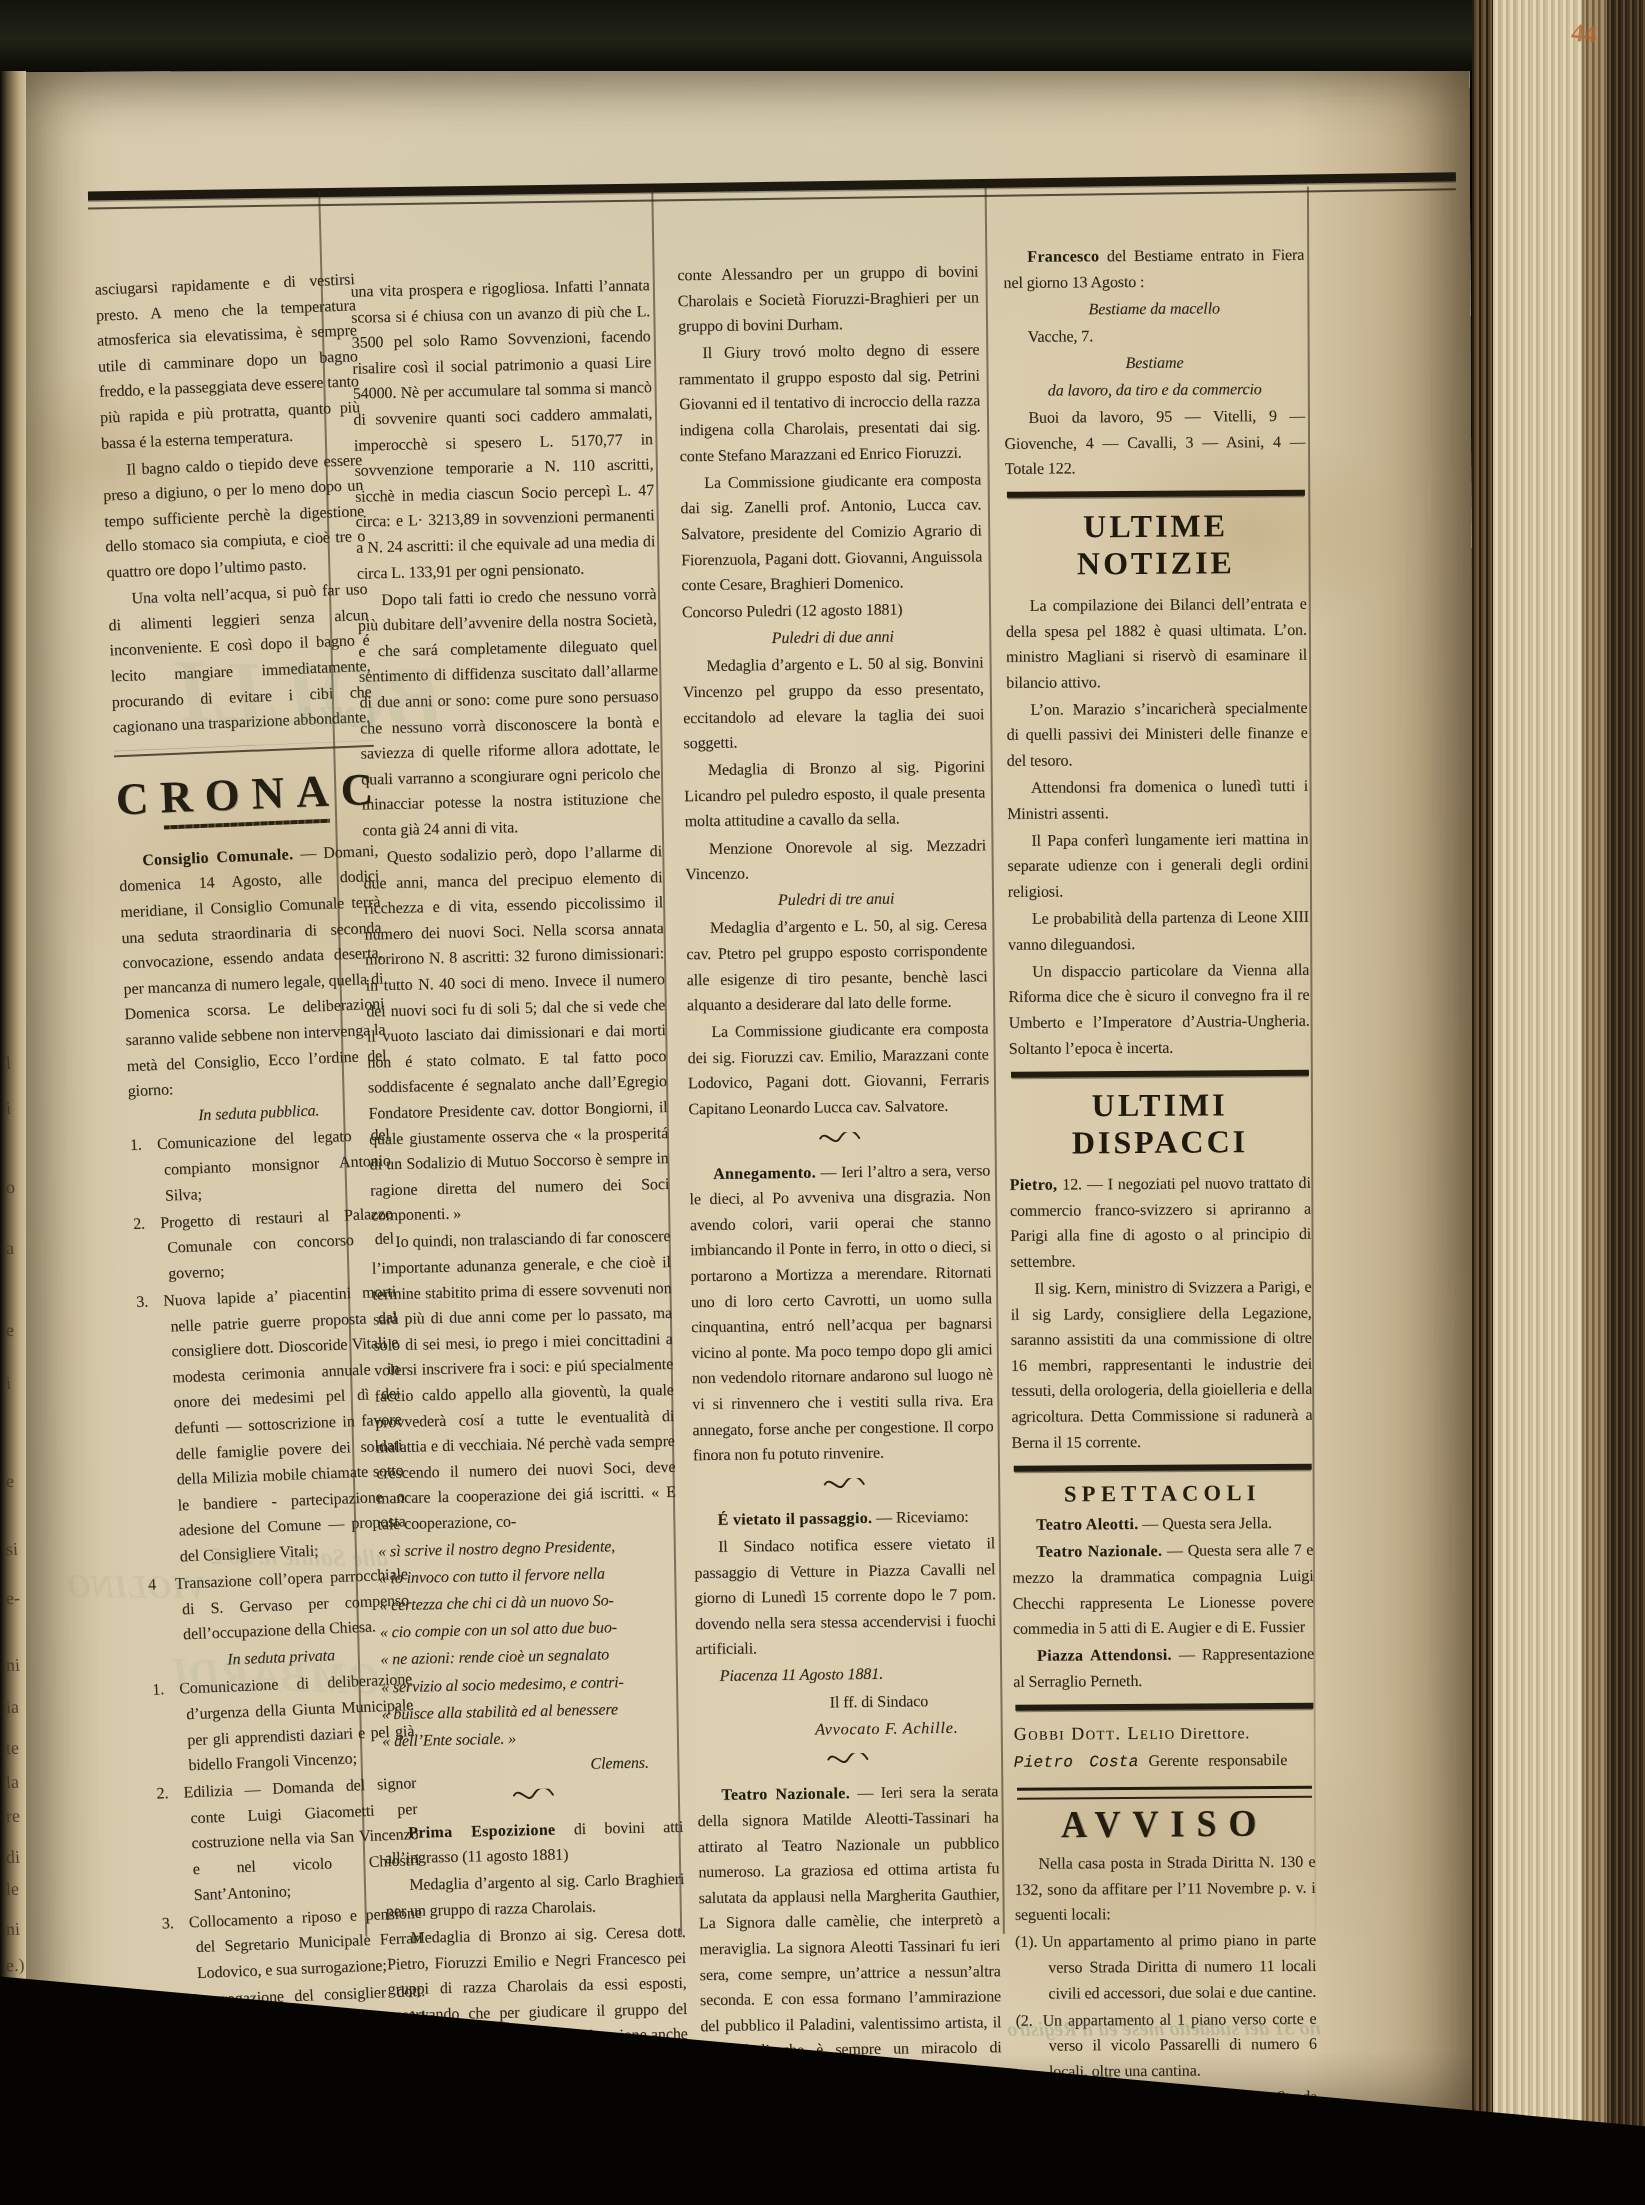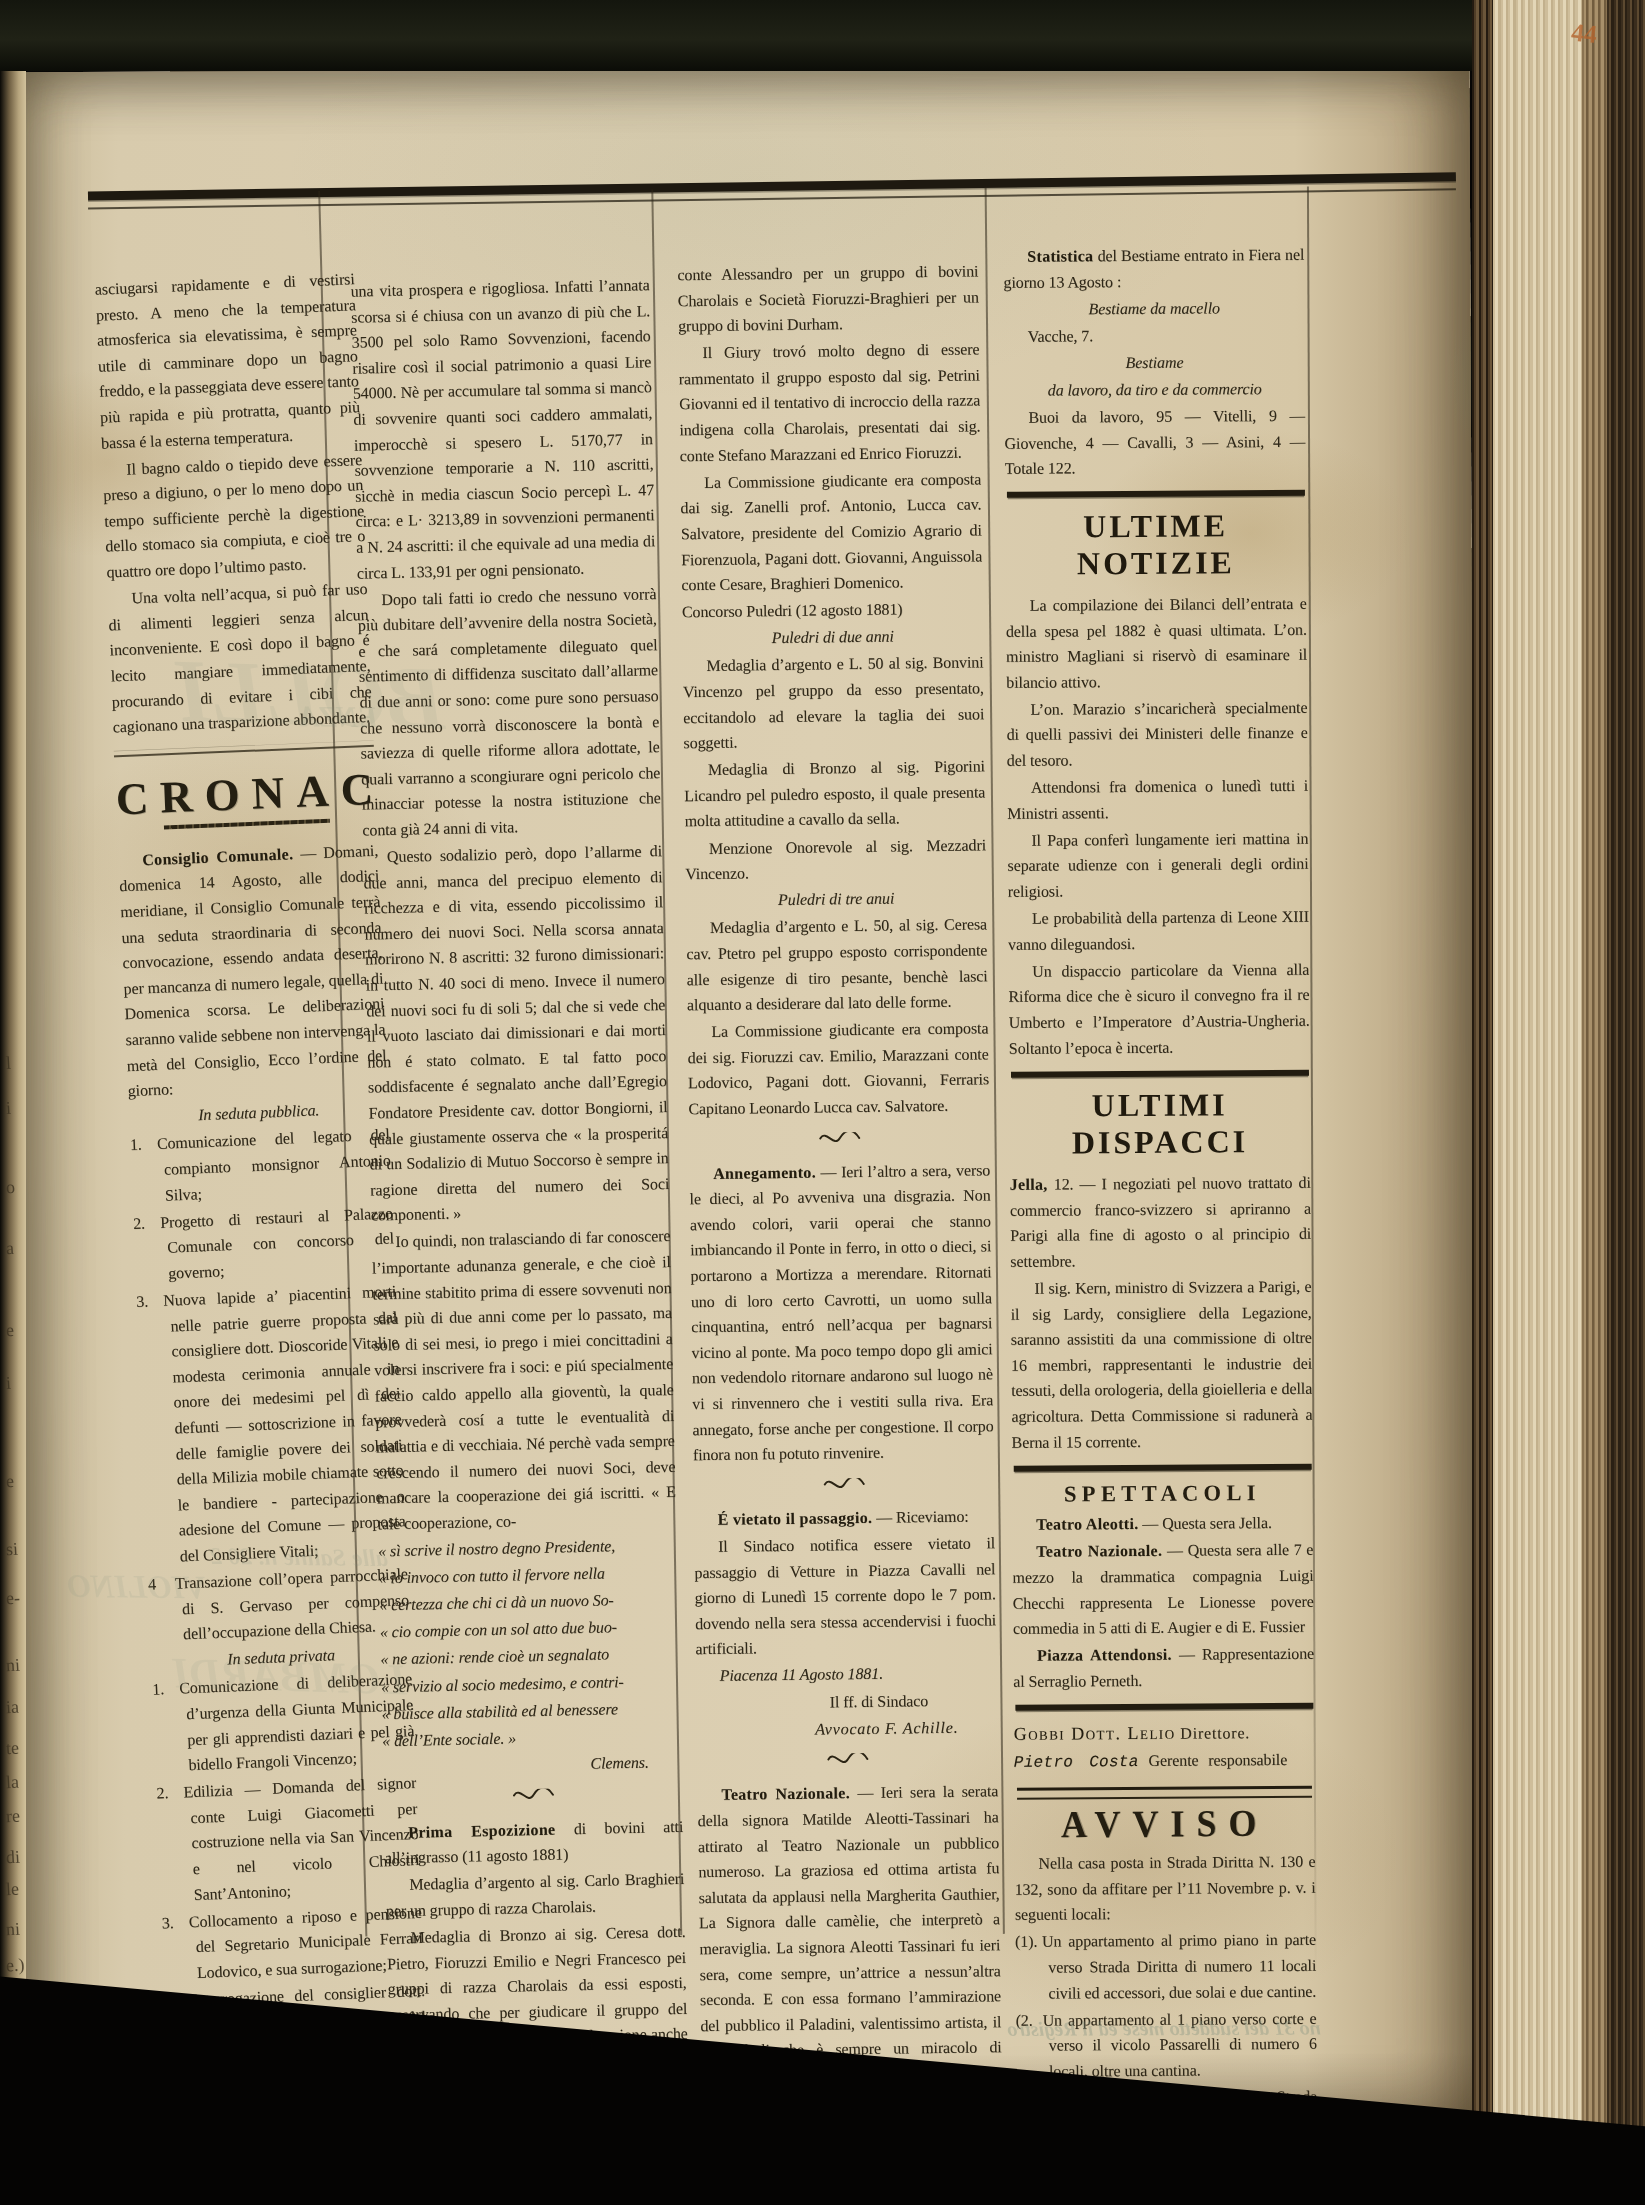--- a/index.html
+++ b/index.html
@@ -176,37 +176,37 @@
       <p class="p">Il Sindaco notifica essere vietato il passaggio di Vetture in Piazza Cavalli nel giorno di Lunedì 15 corrente dopo le 7 pom. dovendo nella sera stessa accendervisi i fuochi artificiali.</p>
       <p class="pi">Piacenza 11 Agosto 1881.</p>
       <p class="cr">Il ff. di Sindaco</p>
       <p class="cri">Avvocato F. Achille.</p>
       <div class="orn"><svg width="44" height="12" viewBox="0 0 58 16">
           <path d="M3 8 C 11 -5, 21 21, 29 8 S 47 -5, 55 8" fill="none" stroke="#2b2414" stroke-width="2.6" stroke-linecap="round"></path>
         </svg></div>
       <p class="p"><b class="lead">Teatro Nazionale.</b> — Ieri sera la serata della signora Matilde Aleotti-Tassinari ha attirato al Teatro Nazionale un pubblico numeroso. La graziosa ed ottima artista fu salutata da applausi nella Margherita Gauthier, La Signora dalle camèlie, che interpretò a meraviglia. La signora Aleotti Tassinari fu ieri sera, come sempre, un’attrice a nessun’altra seconda. E con essa formano l’ammirazione del pubblico il Paladini, valentissimo artista, il Bonfiglioli che è sempre un miracolo di vivacità, di brio intelligente, di buon umore e tutti gli altri attori, che ci paiono sempre meritevoli d’ogni elogio.</p>
     </div>
   <div class="col col4">
-      <p class="p"><b class="lead">Statistica</b> del Bestiame entrato in Fiera nel giorno 13 Agosto :</p>
+      <p class="p"><b class="lead">Francesco</b> del Bestiame entrato in Fiera nel giorno 13 Agosto :</p>
       <p class="ci">Bestiame da macello</p>
       <p class="p">Vacche, 7.</p>
       <p class="ci">Bestiame</p>
       <p class="ci">da lavoro, da tiro e da commercio</p>
       <p class="p">Buoi da lavoro, 95 — Vitelli, 9 — Giovenche, 4 — Cavalli, 3 — Asini, 4 — Totale 122.</p>
       <div class="rule"></div>
       <div class="h1">ULTIME NOTIZIE</div>
       <p class="p">La compilazione dei Bilanci dell’entrata e della spesa pel 1882 è quasi ultimata. L’on. ministro Magliani si riservò di esaminare il bilancio attivo.</p>
       <p class="p">L’on. Marazio s’incaricherà specialmente di quelli passivi dei Ministeri delle finanze e del tesoro.</p>
       <p class="p">Attendonsi fra domenica o lunedì tutti i Ministri assenti.</p>
       <p class="p">Il Papa conferì lungamente ieri mattina in separate udienze con i generali degli ordini religiosi.</p>
       <p class="p">Le probabilità della partenza di Leone XIII vanno dileguandosi.</p>
       <p class="p">Un dispaccio particolare da Vienna alla Riforma dice che è sicuro il convegno fra il re Umberto e l’Imperatore d’Austria-Ungheria. Soltanto l’epoca è incerta.</p>
       <div class="rule"></div>
       <div class="h1">ULTIMI DISPACCI</div>
-      <p class="p0"><b class="lead">Jella,</b> 12. — I negoziati pel nuovo trattato di commercio franco-svizzero si apriranno a Parigi alla fine di agosto o al principio di settembre.</p>
+      <p class="p0"><b class="lead">Pietro,</b> 12. — I negoziati pel nuovo trattato di commercio franco-svizzero si apriranno a Parigi alla fine di agosto o al principio di settembre.</p>
       <p class="p">Il sig. Kern, ministro di Svizzera a Parigi, e il sig Lardy, consigliere della Legazione, saranno assistiti da una commissione di oltre 16 membri, rappresentanti le industrie dei tessuti, della orologeria, della gioielleria e della agricoltura. Detta Commissione si radunerà a Berna il 15 corrente.</p>
       <div class="rule"></div>
       <div class="h2">SPETTACOLI</div>
       <p class="p"><b class="lead">Teatro Aleotti.</b> — Questa sera Jella.</p>
       <p class="p"><b class="lead">Teatro Nazionale.</b> — Questa sera alle 7 e mezzo la drammatica compagnia Luigi Checchi rappresenta Le Lionesse povere commedia in 5 atti di E. Augier e di E. Fussier</p>
       <p class="p"><b class="lead">Piazza Attendonsi.</b> — Rappresentazione al Serraglio Perneth.</p>
       <div class="rule"></div>
       <p class="sc"><b class="lead">Gobbi Dott. Lelio</b> Direttore.</p>
       <p class="ger"><b class="lead">Pietro Costa</b> Gerente   responsabile</p>
       <div class="rule2"></div>

